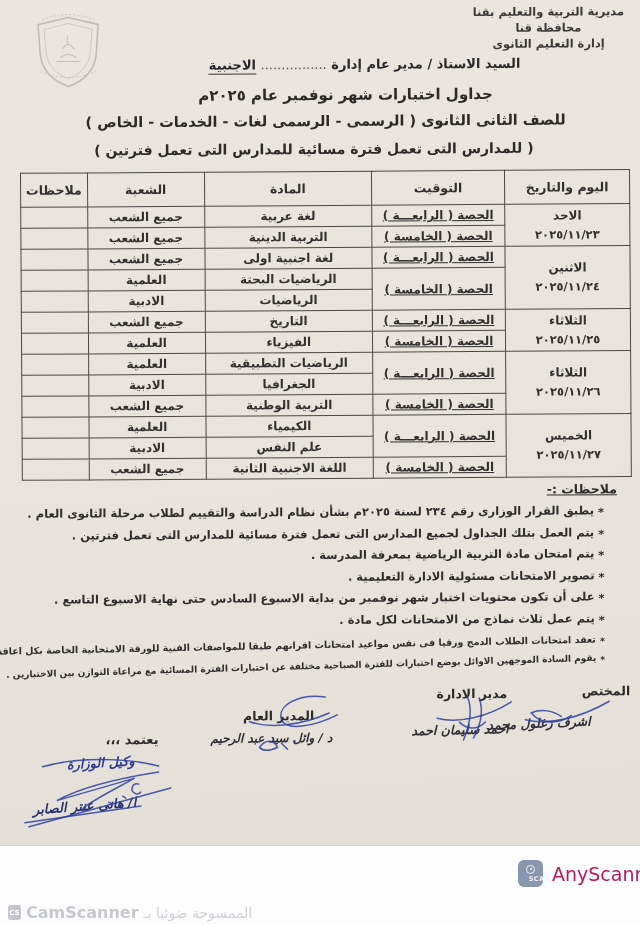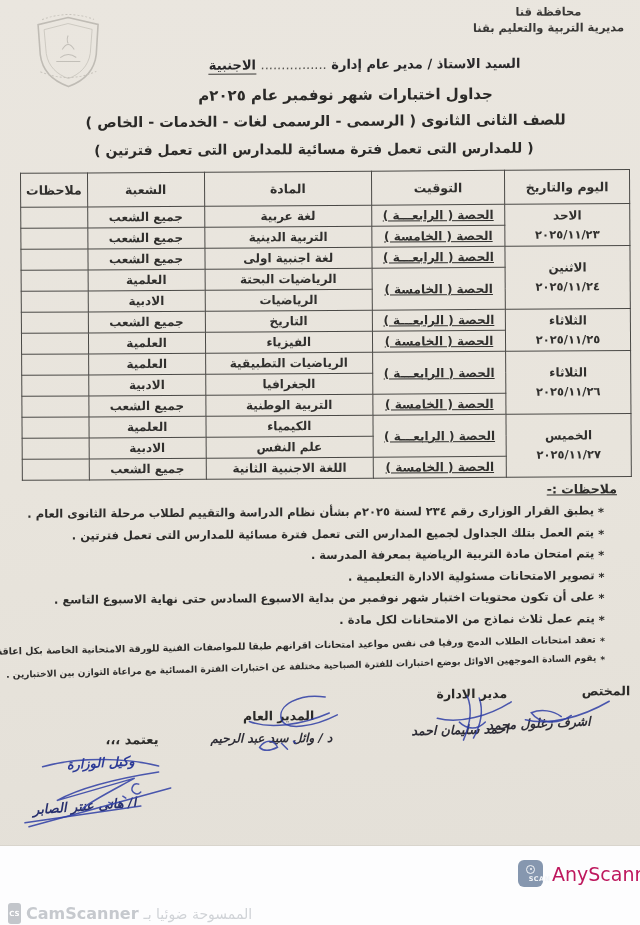--- a/index.html
+++ b/index.html
@@ -69,42 +69,43 @@
   .any{position:absolute;top:860px;left:518px;display:flex;align-items:center;}
   .any-badge{width:25px;height:27px;background:#8697af;border-radius:6px;
     display:flex;flex-direction:column;align-items:center;justify-content:center;gap:1px;}
   .any-dot{width:7px;height:7px;border:1.4px solid #f3f5f8;border-radius:50%;
     display:flex;align-items:center;justify-content:center;}
   .any-dot i{width:2px;height:2px;background:#f3f5f8;border-radius:50%;}
   .any-badge span{font-size:6.5px;font-weight:bold;color:#f3f5f8;letter-spacing:.4px;margin-left:18px;}
   .any-label{margin-left:9px;font-size:19px;color:#be185d;}
 
   .cam{position:absolute;top:903px;left:8px;direction:rtl;display:flex;align-items:center;gap:5px;}
-  .cam-icon{width:13px;height:21px;background:#c3c6cb;border-radius:3px;color:#fff;
+  .cam-icon{width:13px;height:15px;background:#c3c6cb;border-radius:3px;color:#fff;
     font-size:7px;font-weight:bold;display:flex;align-items:center;justify-content:center;}
   .cam-en{font-size:16px;font-weight:bold;color:#c6c9ce;direction:ltr;}
   .cam-ar{font-size:14px;color:#d0d3d7;}
 </style>
 </head>
 <body>
 
 <div class="paper">
   <div class="tilt">
 
     <svg class="emblem" width="84" height="82" viewBox="0 0 84 82">
       <path d="M42 8 L72 15 L70 45 C68 62 56 72 42 77 C28 72 16 62 14 45 L12 15 Z" fill="none" stroke="#8e8b84" stroke-width="1.6"></path>
       <path d="M42 14 L66 20 L64 44 C62 57 53 65 42 69 C31 65 22 57 20 44 L18 20 Z" fill="none" stroke="#9b988f" stroke-width="0.8"></path>
       <path d="M34 48 q8 -6 16 0 M30 52 h24 M36 40 q6 -10 12 0 M42 26 q-2 4 0 8" fill="none" stroke="#93908a" stroke-width="1"></path>
       <path d="M16 10 Q42 0 68 10" fill="none" stroke="#a09d95" stroke-width="1" stroke-dasharray="2 2"></path>
       <path d="M14 62 Q42 74 70 62" fill="none" stroke="#a09d95" stroke-width="1" stroke-dasharray="2 2"></path>
     </svg>
 
     <div class="letterhead">
+      <div>مديرية التربية والتعليم بقنا</div>
       <div>محافظة قنا</div>
-      <div>مديرية التربية والتعليم بقنا</div>
+      <div>إدارة التعليم الثانوى</div>
     </div>
 
     <div class="addressee">
       <span>السيد الاستاذ / مدير عام إدارة</span>
       <span class="dots">................</span>
       <span class="uline">الاجنبية</span>
     </div>
 
     <div class="tline t1">جداول اختبارات شهر نوفمبر عام ٢٠٢٥م</div>
     <div class="tline t2">للصف الثانى الثانوى ( الرسمى - الرسمى لغات - الخدمات - الخاص )</div>

